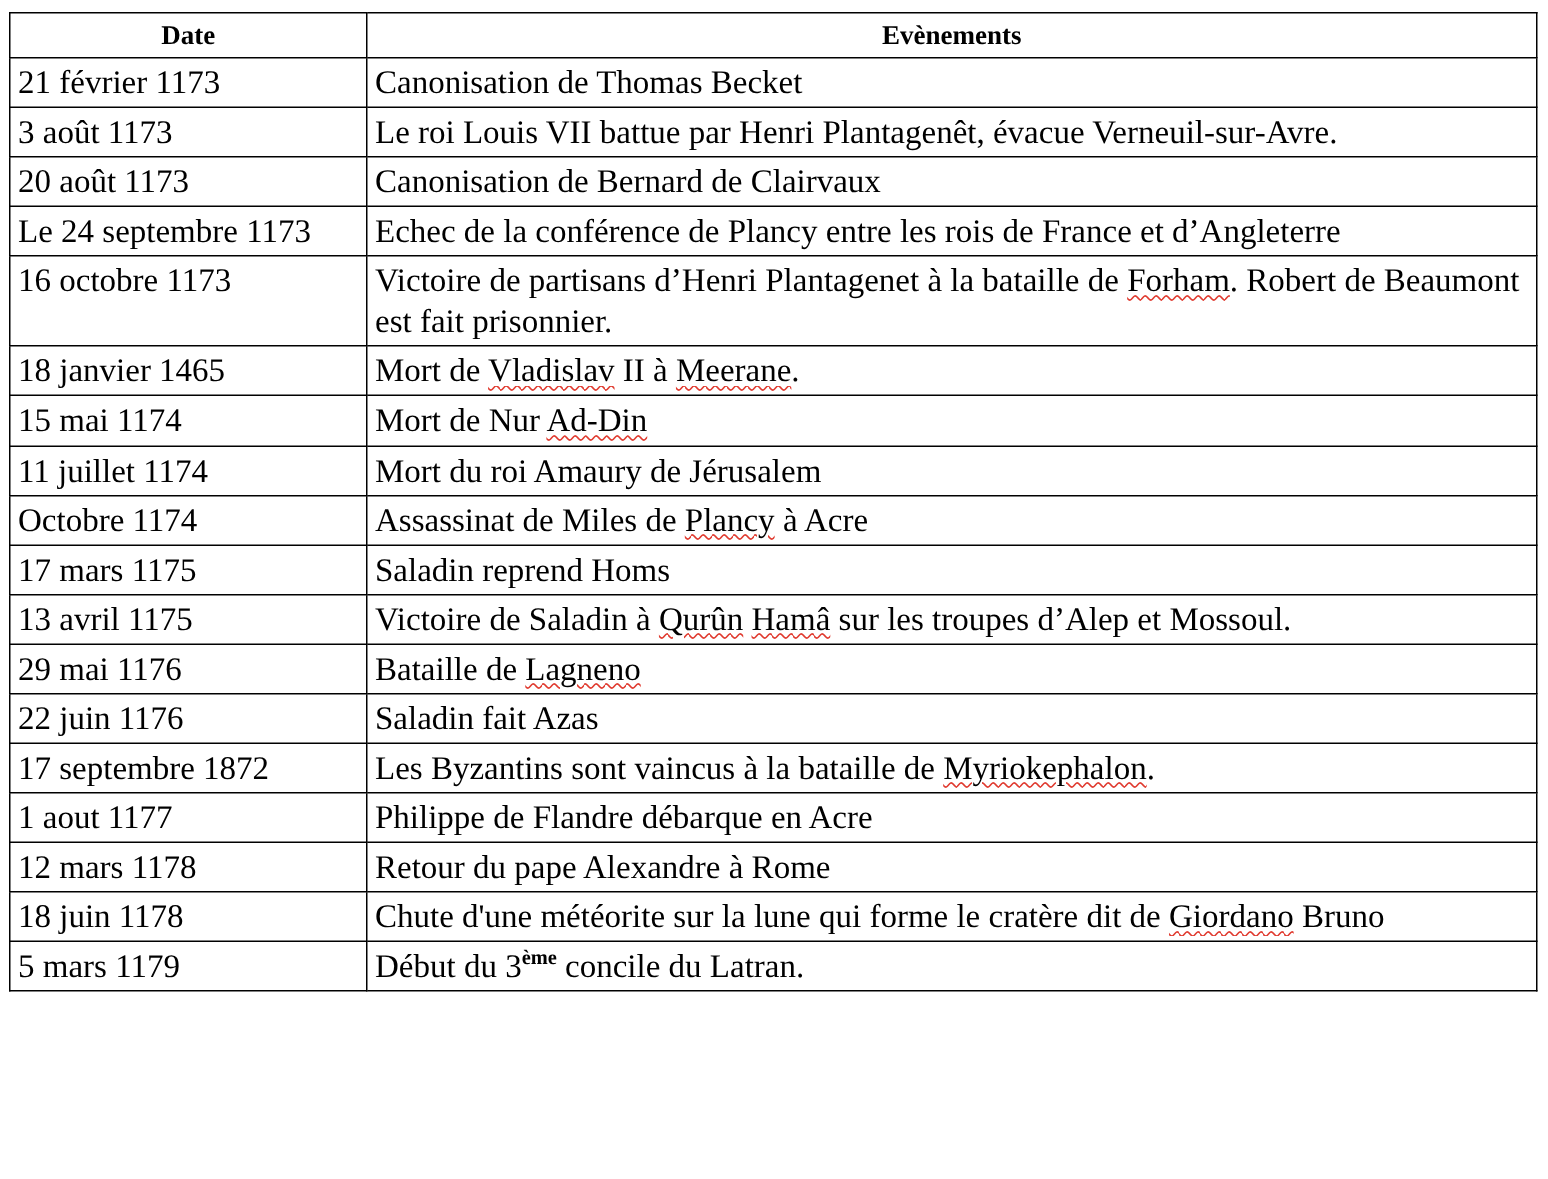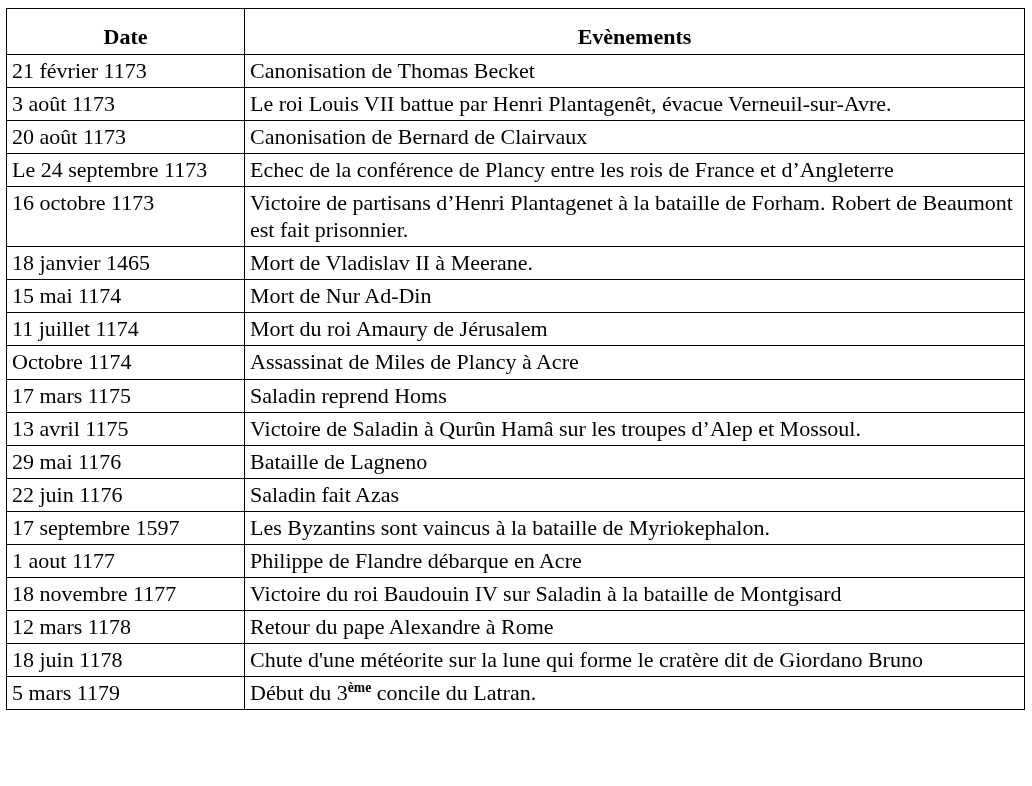--- a/index.html
+++ b/index.html
@@ -27,36 +27,37 @@
   table.events-table td {
     border: 1px solid #000000;
     vertical-align: top;
     padding: 2px 5px 3px 5px;
     font-size: 22px;
     line-height: 1.23;
   }
   table.events-table th {
     text-align: center;
     font-weight: bold;
-    font-size: 22px;
-    padding-top: 14px;
+    font-size: 18px;
+    padding-top: 3px;
     padding-bottom: 4px;
   }
   col.col-date { width: 238px; }
   col.col-event { width: 780px; }
   td.date-cell { white-space: normal; }
   td.event-cell { white-space: normal; }
   .sup-ord {
     font-size: 0.62em;
     vertical-align: super;
     line-height: 0;
     font-weight: bold;
   }
   
   .misspell {
+    text-decoration: underline;
     text-decoration-style: wavy;
     text-decoration-color: #e03a2f;
     text-decoration-thickness: 1px;
     text-underline-offset: 2px;
     margin-top: 16px;
   }
 </style>
 </head>
 <body>
 
@@ -119,30 +120,26 @@
       </tr>
       <tr>
         <td class="date-cell">29 mai 1176</td>
         <td class="event-cell">Bataille de <span class="misspell">Lagneno</span></td>
       </tr>
       <tr>
         <td class="date-cell">22 juin 1176</td>
         <td class="event-cell">Saladin fait Azas</td>
       </tr>
       <tr>
-        <td class="date-cell">17 septembre 1597</td>
+        <td class="date-cell">17 septembre 1872</td>
         <td class="event-cell">Les Byzantins sont vaincus à la bataille de <span class="misspell">Myriokephalon</span>.</td>
       </tr>
       <tr>
         <td class="date-cell">1 aout 1177</td>
         <td class="event-cell">Philippe de Flandre débarque en Acre</td>
-      </tr>
-      <tr>
-        <td class="date-cell">18 novembre 1177</td>
-        <td class="event-cell">Victoire du roi Baudouin IV sur Saladin à la bataille de <span class="misspell">Montgisard</span></td>
       </tr>
       <tr>
         <td class="date-cell">12 mars 1178</td>
         <td class="event-cell">Retour du pape Alexandre à Rome</td>
       </tr>
       <tr>
         <td class="date-cell">18 juin 1178</td>
         <td class="event-cell">Chute d'une météorite sur la lune qui forme le cratère dit de <span class="misspell">Giordano</span> Bruno</td>
       </tr>
       <tr>

